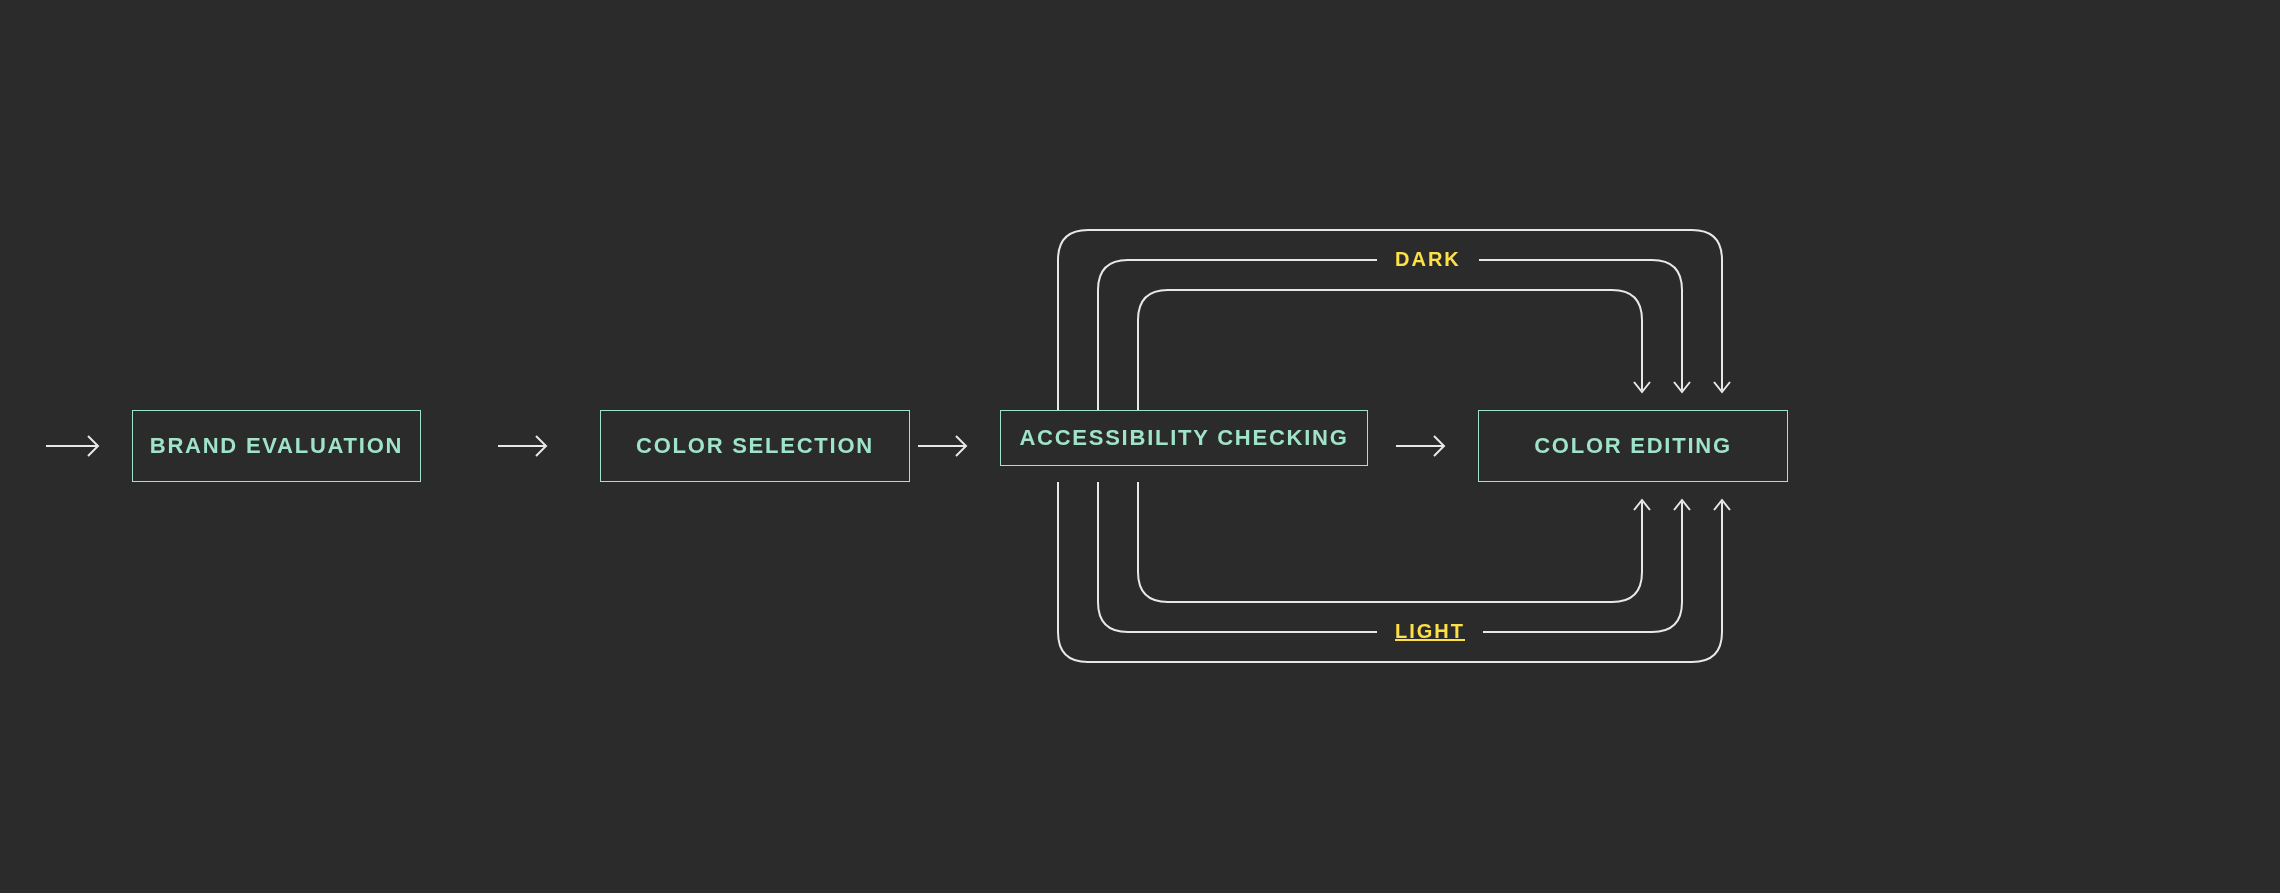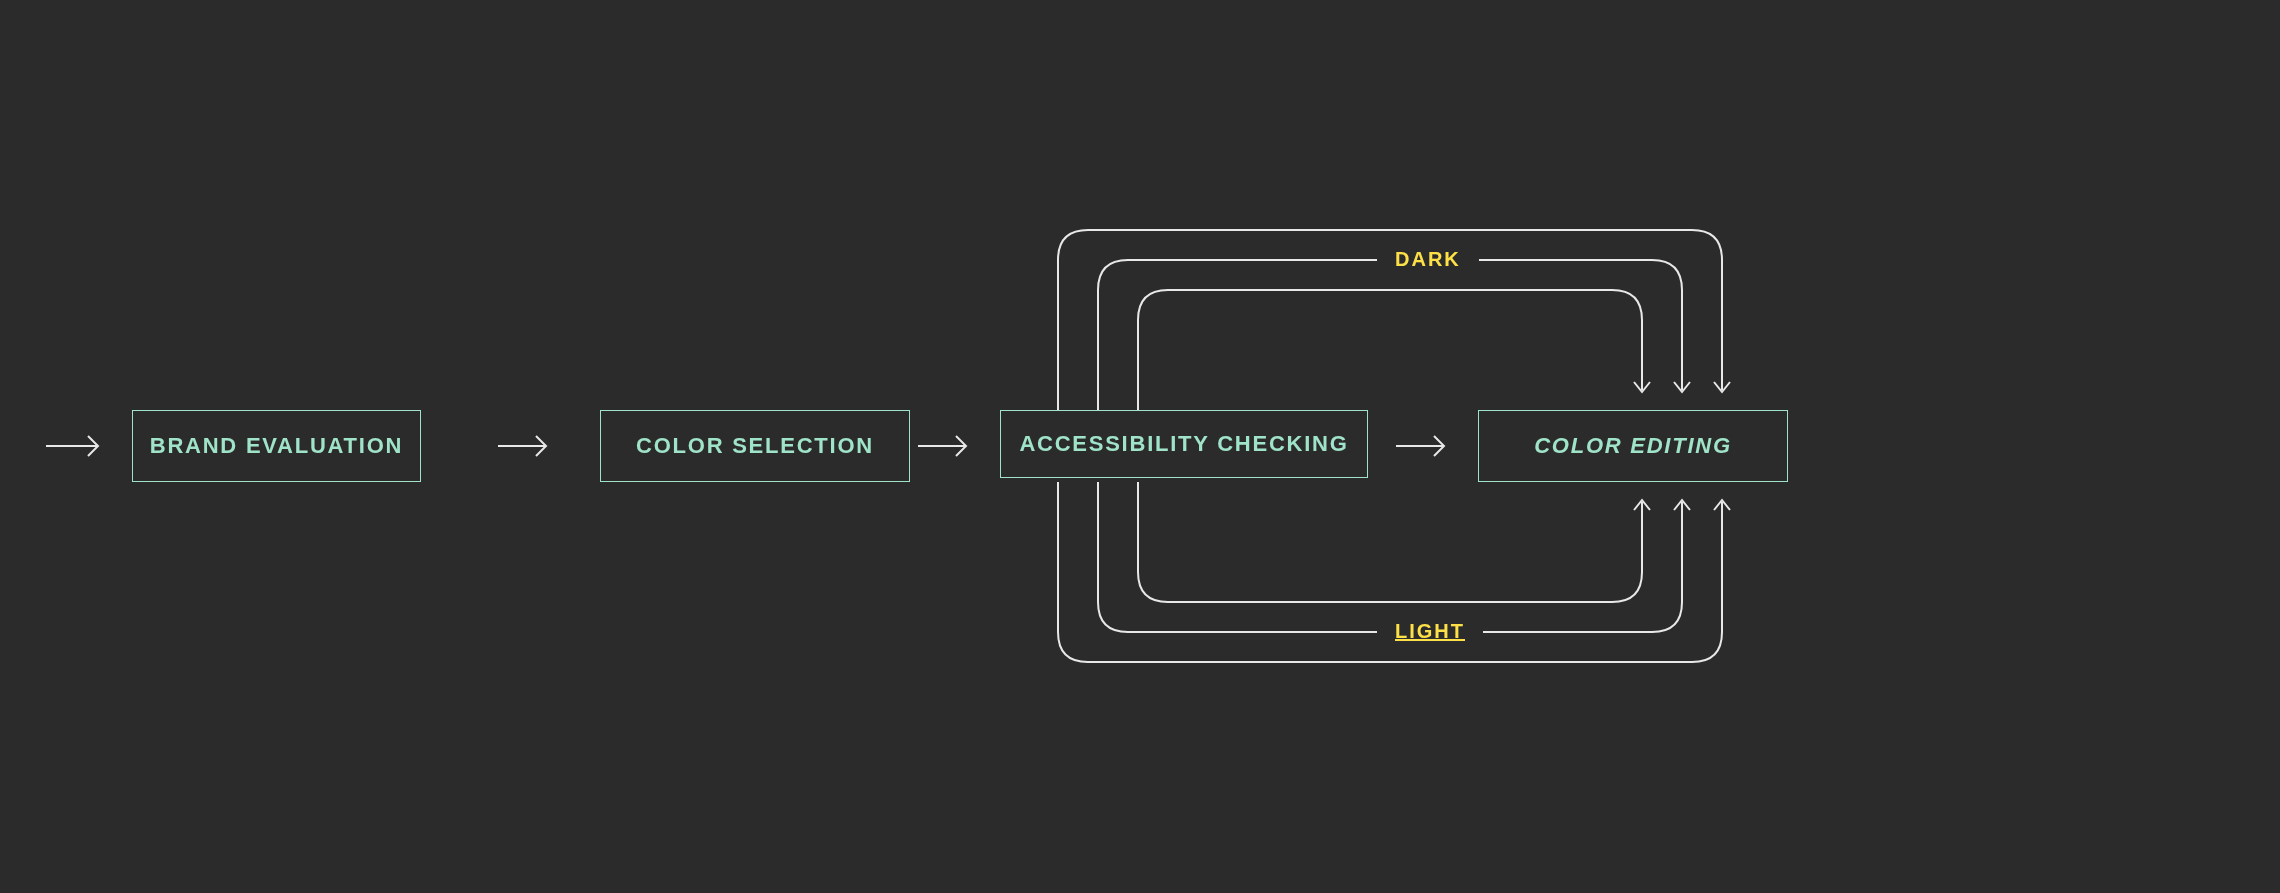--- a/index.html
+++ b/index.html
@@ -74,32 +74,32 @@
     <span>Color Selection</span>
   </div>
 
   <div class="arrow-linear" style="left:914px; top:432px;">
     <svg width="62" height="28" viewBox="0 0 62 28">
       <line x1="4" y1="14" x2="52" y2="14" stroke="#e8e8e8" stroke-width="2"></line>
       <polyline points="42,4 52,14 42,24" fill="none" stroke="#e8e8e8" stroke-width="2"></polyline>
     </svg>
   </div>
 
-  <div class="node" style="left:1000px; top:410px; width:368px; height:68px;">
+  <div class="node" style="left:1000px; top:410px; width:368px; height:56px;">
     <span>Accessibility Checking</span>
   </div>
 
   <div class="arrow-linear" style="left:1392px; top:432px;">
     <svg width="62" height="28" viewBox="0 0 62 28">
       <line x1="4" y1="14" x2="52" y2="14" stroke="#e8e8e8" stroke-width="2"></line>
       <polyline points="42,4 52,14 42,24" fill="none" stroke="#e8e8e8" stroke-width="2"></polyline>
     </svg>
   </div>
 
-  <div class="node" style="left:1478px; top:410px; width:310px; height:72px;font-style:italic;">
+  <div class="node" style="left:1478px; top:410px; width:310px; height:72px;">
     <span>Color Editing</span>
   </div>
 
   <div class="loop-path" style="left:1000px; top:220px;">
     <svg width="820" height="200" viewBox="0 0 820 200">
 
       <path d="M 58 190 L 58 40 Q 58 10 88 10 L 692 10 Q 722 10 722 40 L 722 170" fill="none" stroke="#e8e8e8" stroke-width="2"></path>
       <polyline points="714,162 722,172 730,162" fill="none" stroke="#e8e8e8" stroke-width="2"></polyline>
 
       <path d="M 98 190 L 98 70 Q 98 40 128 40 L 652 40 Q 682 40 682 70 L 682 170" fill="none" stroke="#e8e8e8" stroke-width="2"></path>

